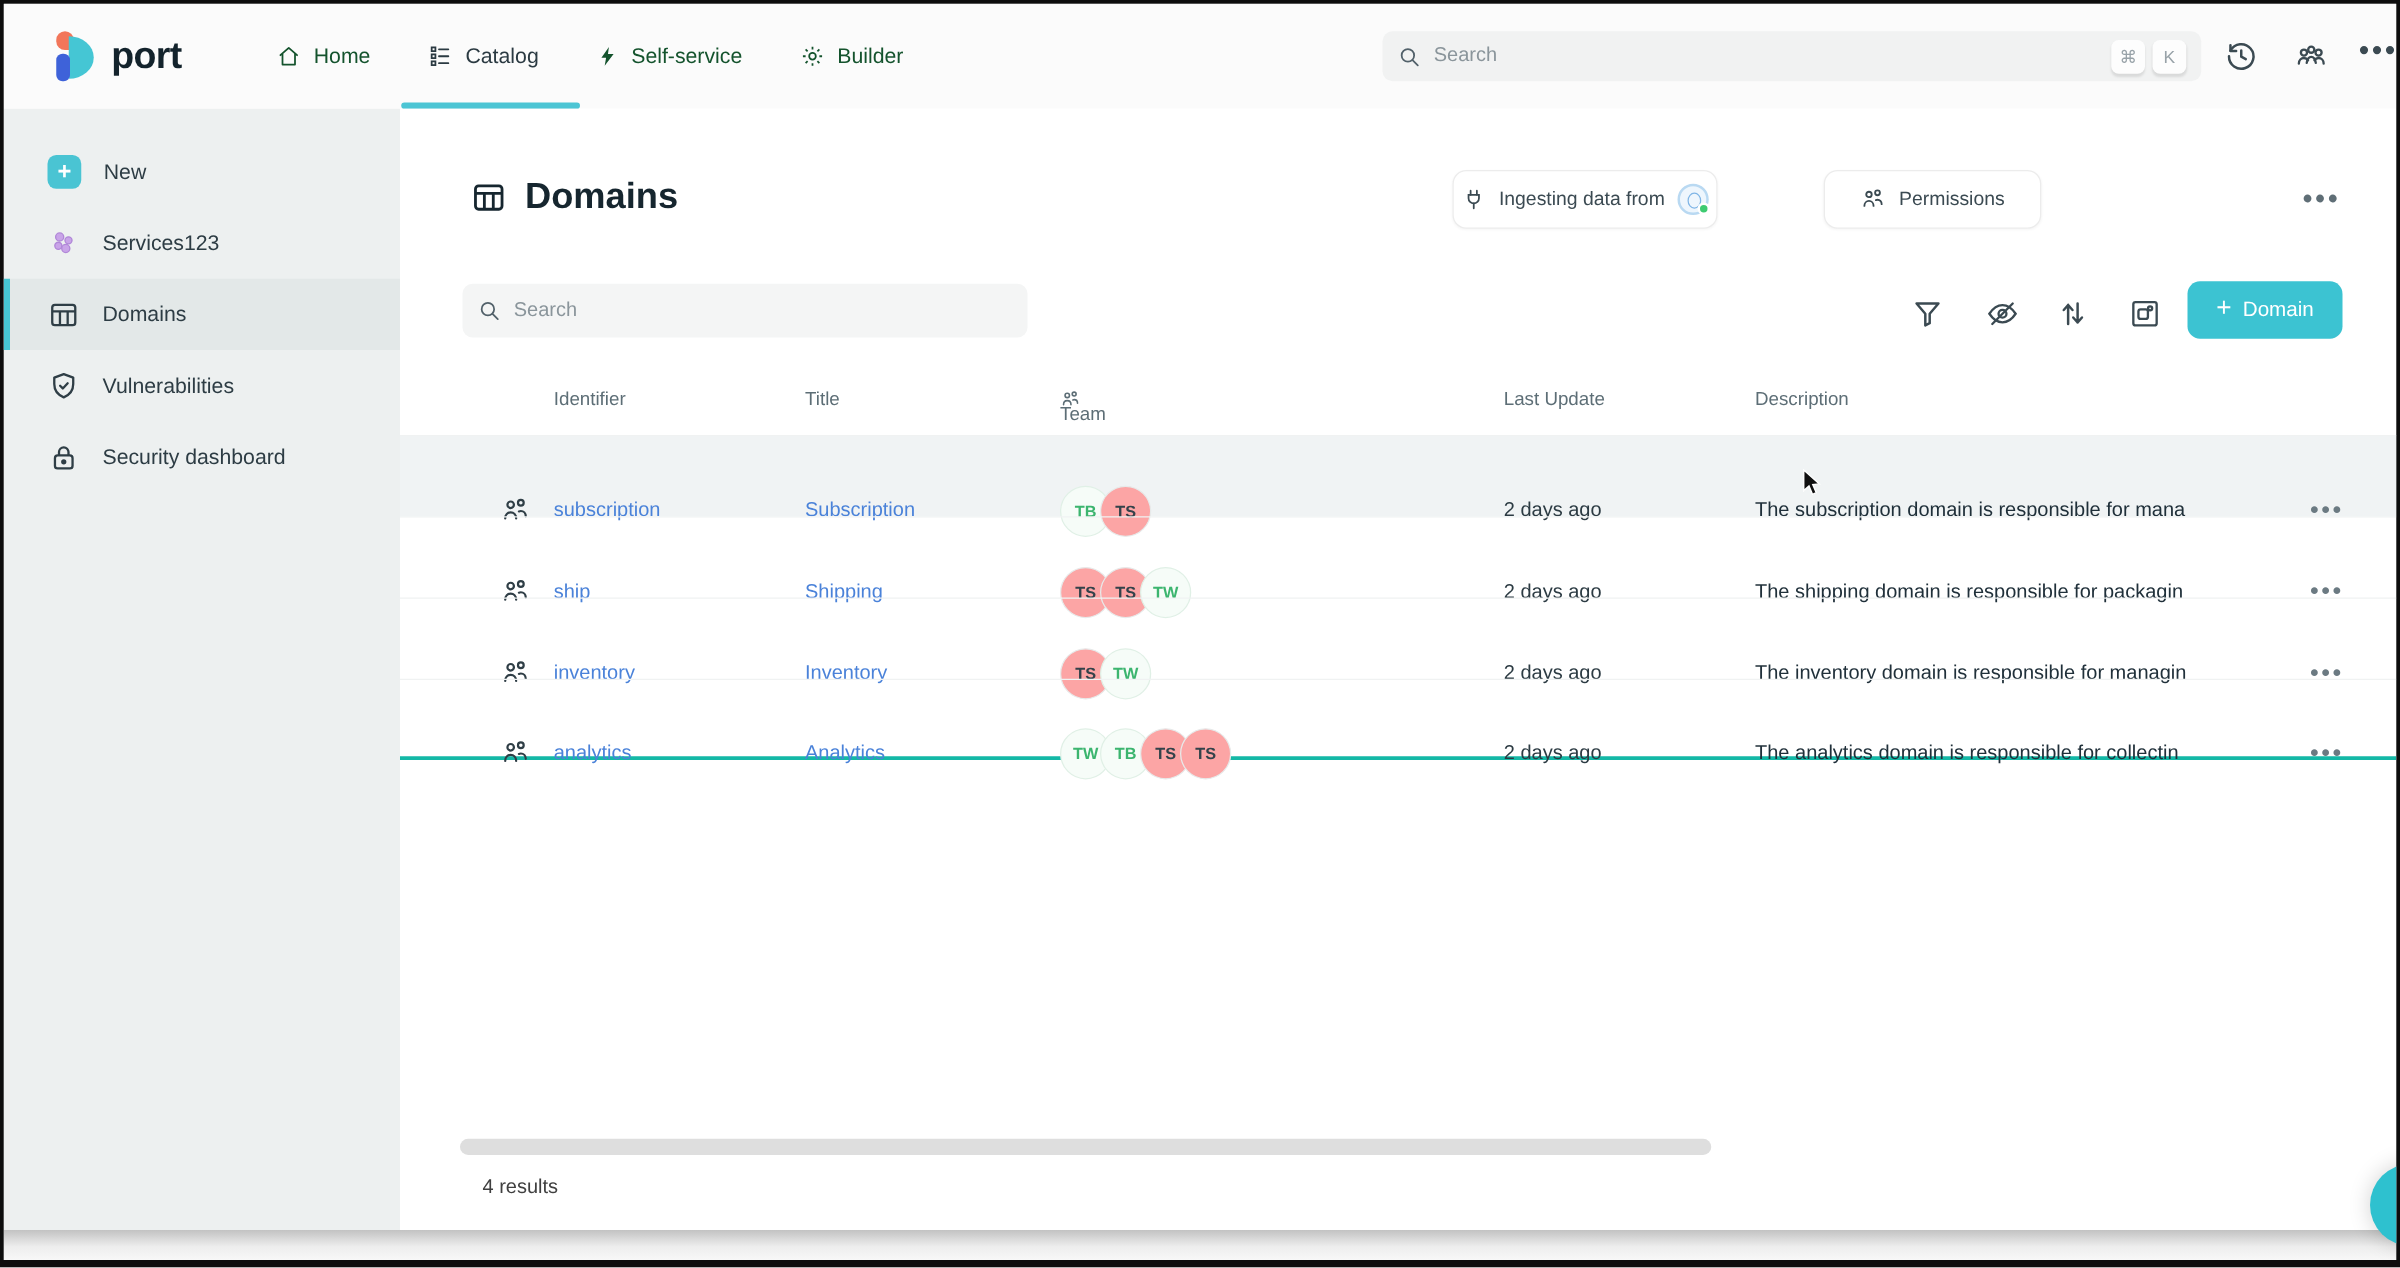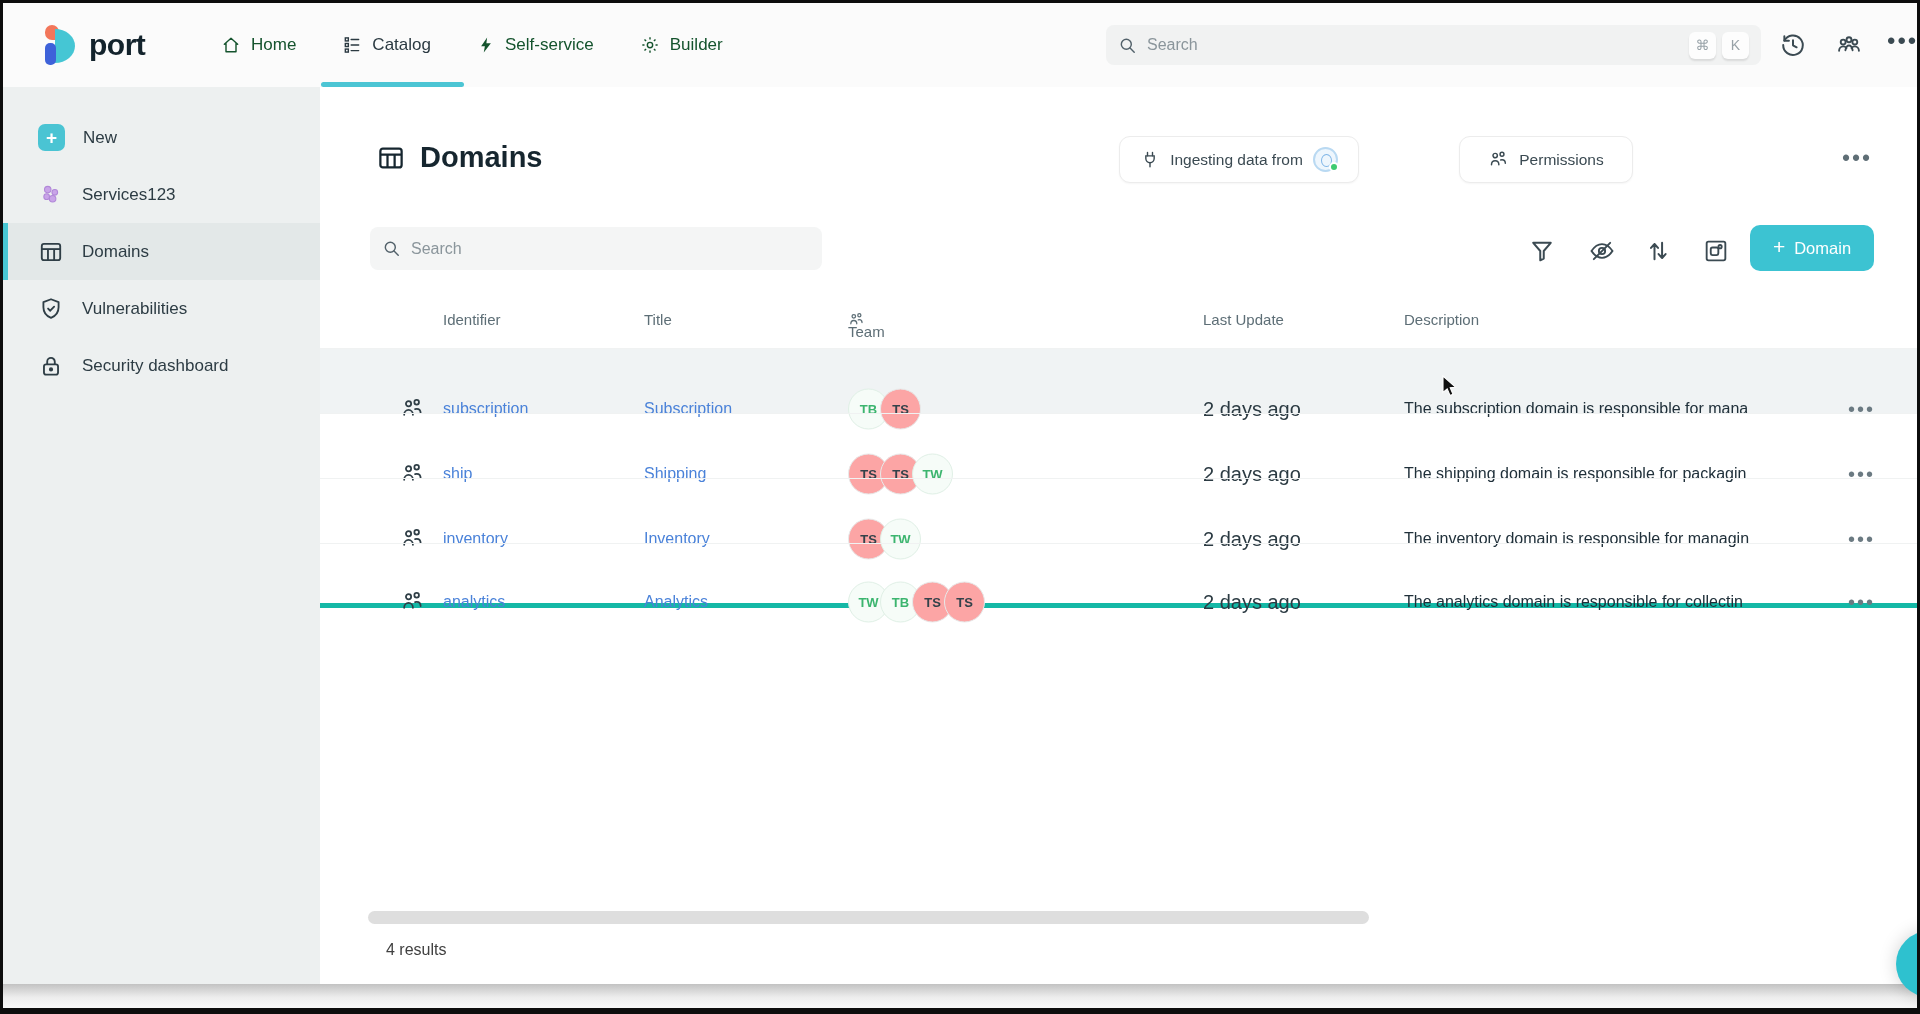--- a/index.html
+++ b/index.html
@@ -49,21 +49,21 @@
 
   
   .content { position:absolute; left:317px; top:84px; right:0; bottom:24px; background:#ffffff; }
 
   .page-title { position:absolute; left:56px; top:54px; display:flex; align-items:center; gap:14px; }
   .page-title h1 { font-size:29px; font-weight:bold; color:#16262f; }
 
   .hbtn { position:absolute; top:49px; height:47px; background:#fff; border:1px solid #ececec;
       border-radius:11px; box-shadow:0 1px 2px rgba(0,0,0,0.04); display:flex; align-items:center;
       justify-content:center; gap:10px; font-size:15.5px; color:#3b4a52; cursor:pointer; }
-  .btn-ingest { left:799px; width:240px; }
+  .btn-ingest { left:842px; width:212px; }
   .conn-badge { position:relative; width:25px; height:25px; border:2px solid #b9d9f2; border-radius:50%; background:#eef6fd; }
   .conn-badge::before { content:""; position:absolute; left:6px; top:5px; width:9px; height:11px;
       border:1.6px solid #7fb5e6; border-radius:50%; }
   .conn-badge .dot { position:absolute; right:-3px; bottom:-2px; width:10px; height:10px;
       background:#3ecb71; border:2px solid #fff; border-radius:50%; }
   .btn-perms { left:1139px; width:174px; }
   .save-group { position:absolute; left:1268px; top:49px; width:229px; height:47px; background:#fff;
       border:1px solid #efefef; border-radius:11px; display:flex; align-items:stretch; }
   .save-main { flex:1; display:flex; align-items:center; justify-content:center; gap:10px;
       font-size:15.5px; color:#9ba6ab; cursor:default; }
@@ -84,32 +84,32 @@
       justify-content:center; gap:9px; cursor:pointer; font-family:"Liberation Sans",sans-serif; }
   .btn-add .plus { font-size:21px; font-weight:normal; margin-top:-2px; }
 
   
   .thead { position:absolute; left:0; right:46px; top:212px; height:34px; font-size:15px; color:#5d6e76; }
   .thead span { position:absolute; top:12px; }
   .th-team { display:flex; align-items:center; gap:8px; }
   .tbody { position:absolute; left:0; right:0; top:261px; }
   .trow { position:relative; height:65px; border-top:1px solid #f0f2f2; }
   .trow.hl { background:#f0f3f4; }
-  .trow:last-child { border-bottom:5px solid #14b8a6; }
+  .trow:last-child { border-bottom:3px solid #14b8a6; }
   .cell { position:absolute; top:50%; transform:translateY(-50%);margin-top:28px; }
   .icon-cell { left:80px; width:26px; height:26px; color:#2f3e46; }
   .id-link { left:123px; color:#4a82d9; font-size:16px; text-decoration:none; cursor:pointer; }
   .title-link { left:324px; color:#4a82d9; font-size:16px; text-decoration:none; cursor:pointer; }
   .team-cell { left:528px; display:flex; }
   .avatar { width:41px; height:41px; border-radius:50%; background:#fca5a5; border:1px solid #e7eaea;
       display:flex; align-items:center; justify-content:center; font-size:13px; font-weight:bold;
       color:#33424a; }
   .avatar + .avatar { margin-left:-9px; }
   .avatar.green { color:#3cb56f; background:#f6fcf8; border-color:#e0f0e6; }
-  .date-cell { left:883px; font-size:20px; color:#2c3b43; }
+  .date-cell { left:883px; font-size:16px; color:#2c3b43; }
   .desc-cell { left:1084px; width:438px; font-size:16px; color:#20303a; white-space:nowrap;
       overflow:hidden; }
   .dots-cell { left:1528px; font-size:20px; color:#6b7a82; letter-spacing:2px; cursor:pointer; }
 
   .hscroll { position:absolute; left:48px; top:824px; width:1001px; height:13px; background:#dedede;
       border-radius:7px; cursor:pointer; }
   .results { position:absolute; left:66px; top:854px; font-size:16px; color:#404040; }
 
   
   .bottom-band { position:absolute; left:0; right:0; bottom:0; height:24px;

